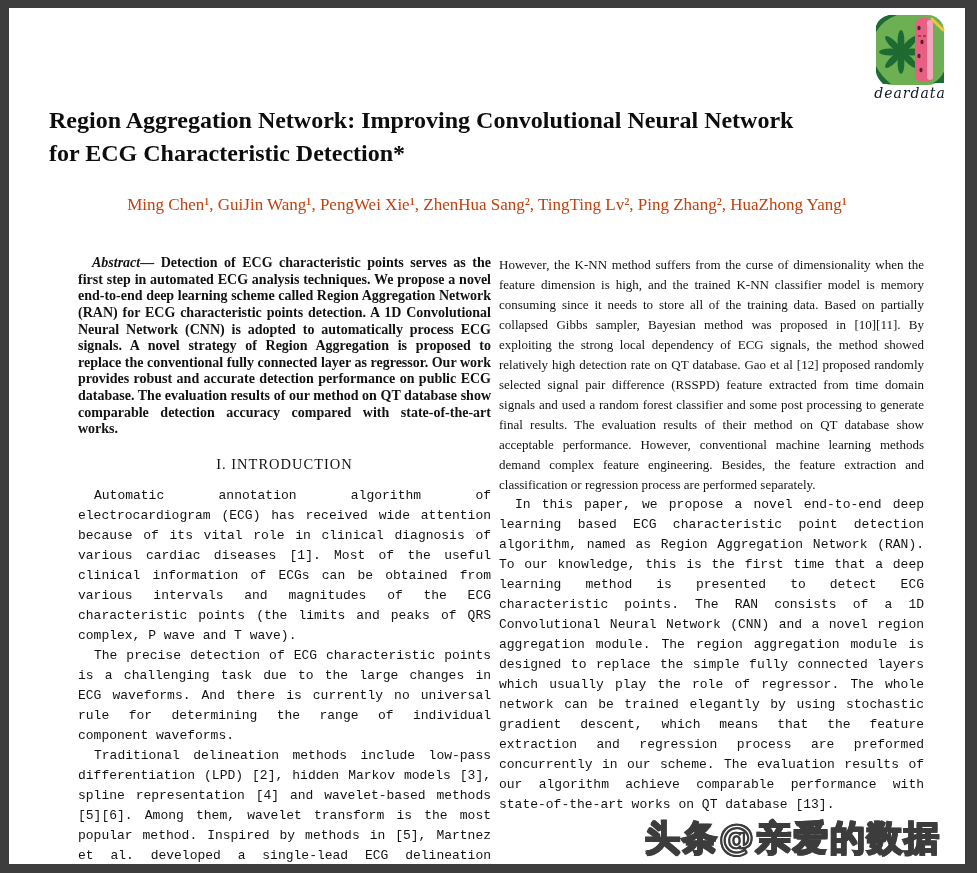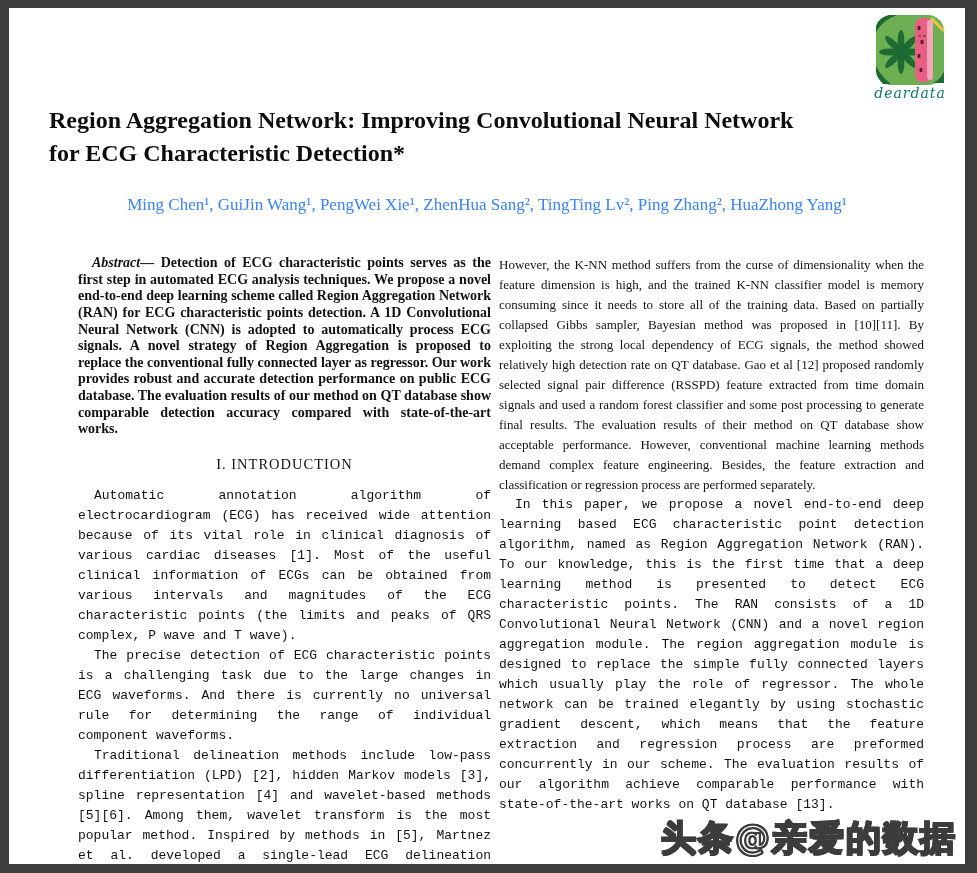--- a/index.html
+++ b/index.html
@@ -22,37 +22,37 @@
   .logo {
     position: absolute; top: 6px; right: 16px;
     width: 78px; text-align: center;
   }
   .logo svg { width: 70px; height: 72px; display: block; margin: 0 auto; }
   .logo-text {
     font-family: "DejaVu Serif", serif;
     font-style: italic;
     font-size: 14px;
     letter-spacing: 1px;
-    color: #0f766e;
+    color: #0f172a;
     margin-top: -1px;
   }
 
   
   .title {
     margin: 96px 40px 0 40px;
     font-weight: bold;
     font-size: 24px;
     line-height: 1.38;
     color: #0d0d0d;
   }
   .authors {
     text-align: center;
     margin-top: 25px;
     font-size: 17px;
-    color: #3b82f6;
+    color: #c2410c;
   }
 
   
   .columns {
     display: flex;
     gap: 8px;
     margin: 40px 34px 0 69px;
   }
   .col-left  { width: 413px; flex: none; }
   .col-right { width: 425px; flex: none; }
@@ -79,21 +79,21 @@
     margin: 0;
     font-size: 13px;
     line-height: 20px;
     text-align: justify;
   }
   .indent { text-indent: 16px; font-family: Liberation Mono, monospace; }
 
   
   .watermark {
     position: absolute;
-    right: 8px; bottom: 2px;
+    right: 24px; bottom: 2px;
     font-family: "DejaVu Sans", sans-serif;
     font-weight: bold;
     font-size: 35px;
     letter-spacing: 2px;
     color: #ffffff;
     -webkit-text-stroke: 2px #3c3c3c;
     text-shadow: 1px 1px 0 #4a4a4a, -1px -1px 0 #4a4a4a, 1px -1px 0 #4a4a4a, -1px 1px 0 #4a4a4a;
     white-space: nowrap;
     margin-left: 24px;
   }

